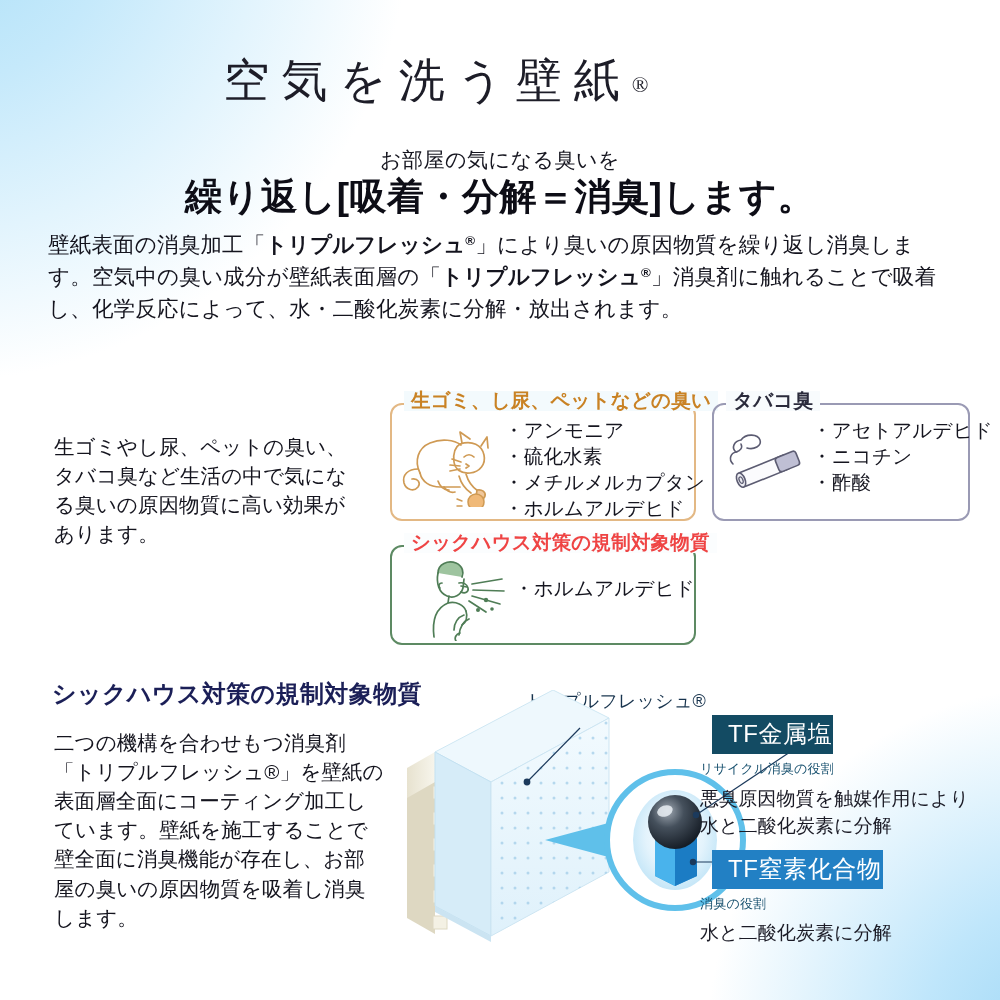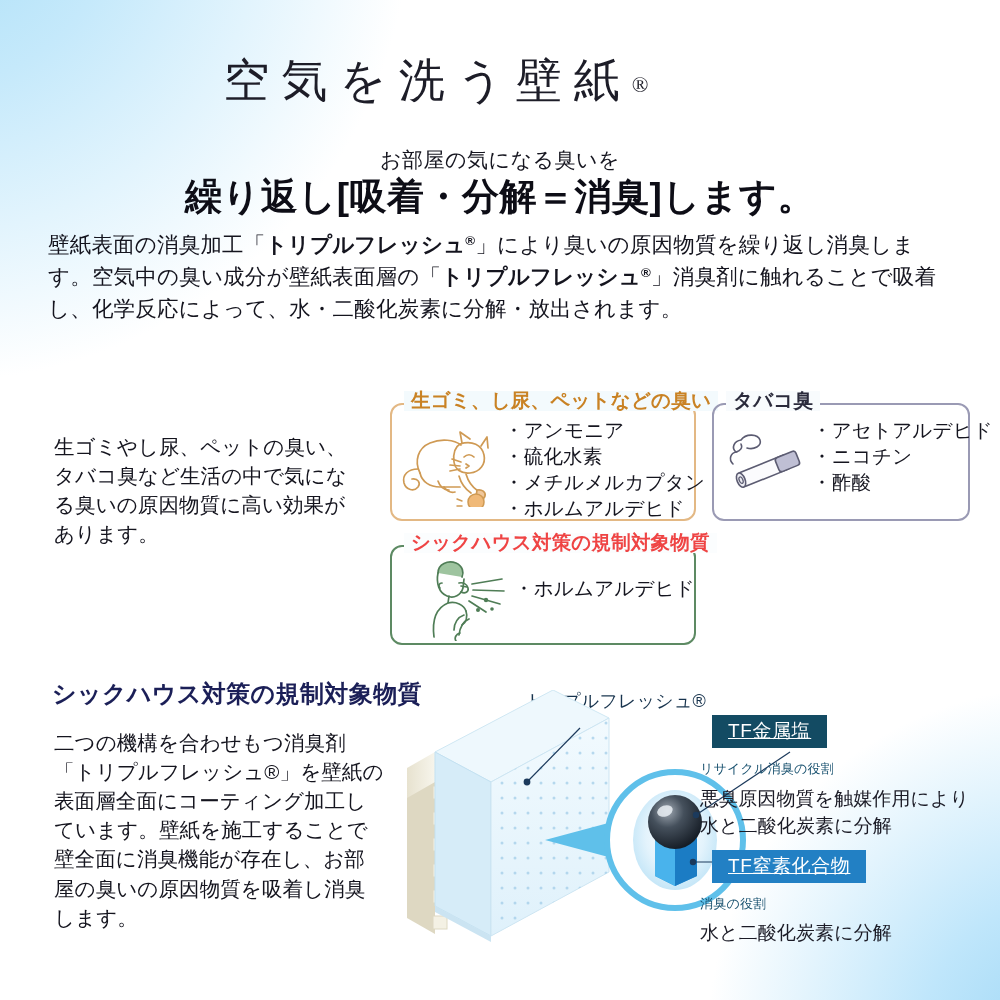--- a/index.html
+++ b/index.html
@@ -169,26 +169,25 @@
     font-size: 18px;
     line-height: 1.32;
     color: #17334d;
     letter-spacing: 0.2px;
     white-space: nowrap;
   }
 
   .badge {
     position: absolute;
     color: #ffffff;
-    font-size: 19px;
-    padding: 5px 16px 6px 16px;
+    font-size: 24px;
+    padding: 5px 1px 6px 16px;
     letter-spacing: 0.6px;
     white-space: nowrap;
     line-height: 1.15;
-    text-decoration: underline;
   }
   #badge-metal { top: 25px; left: 317px; background: #134b63; }
   #badge-nitro { top: 160px; left: 317px; background: #2280c4; }
 
   .role {
     position: absolute;
     font-size: 13px;
     color: #17506e;
     letter-spacing: 0.2px;
     white-space: nowrap;

